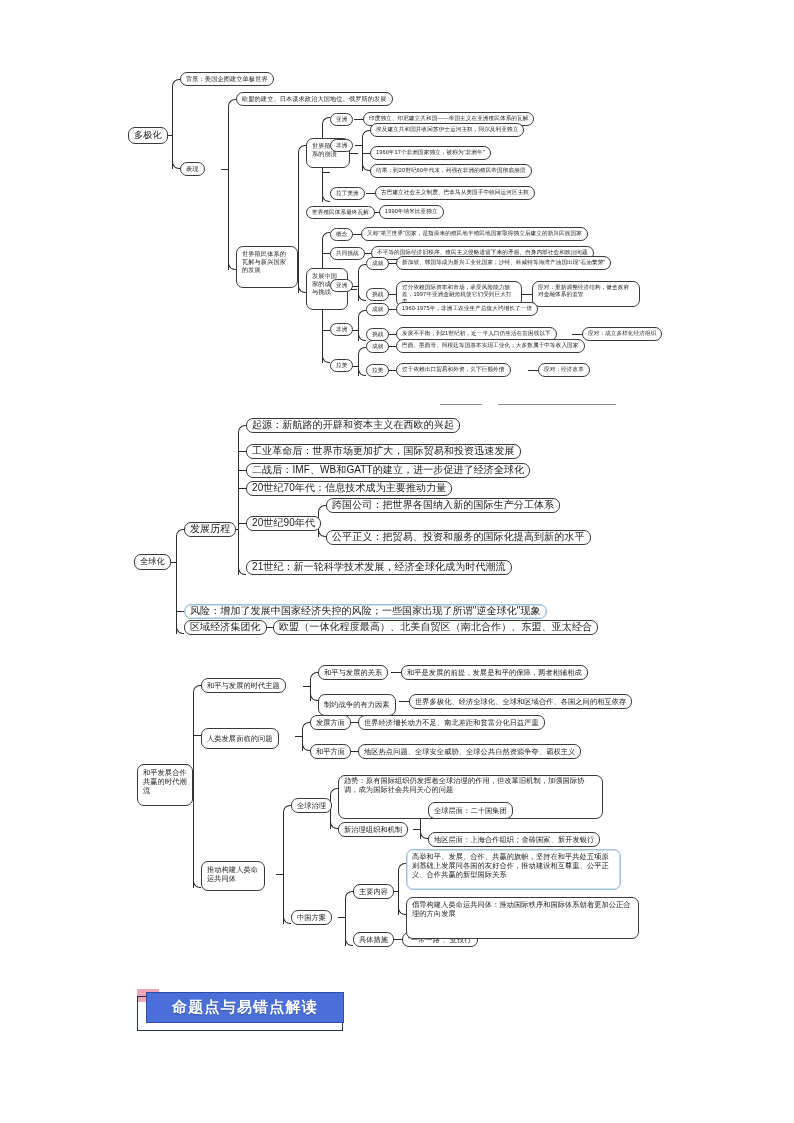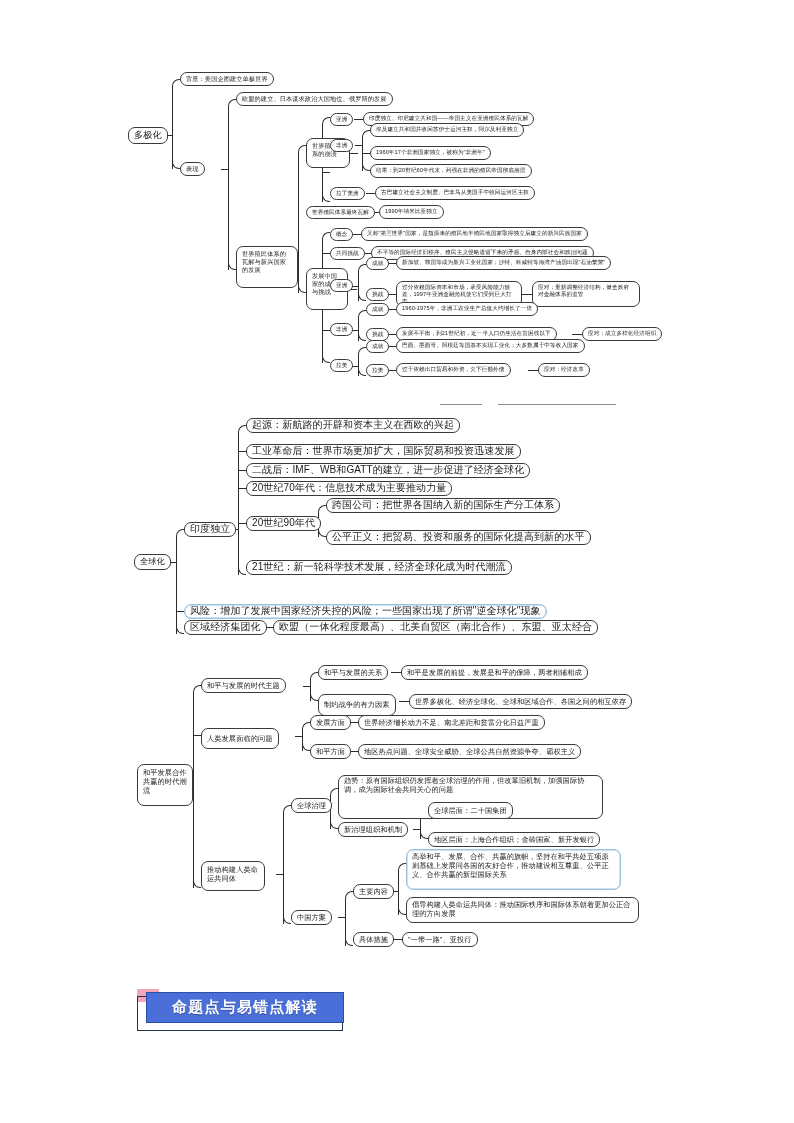--- a/index.html
+++ b/index.html
@@ -210,21 +210,21 @@
   <div class="node f55" style="left:538px; top:363px; height:14px;">应对：经济改革</div>
 
   <div class="node root f8" style="left:134px; top:554px; height:16px;">全球化</div>
 
   <div class="vline" style="left:176px; top:536px; height:98px;"></div>
   <div class="hline" style="left:169px; top:562px; width:8px;"></div>
   <div class="elbow tl" style="left:176px; top:529px; width:8px; height:8px;"></div>
   <div class="elbow bl" style="left:176px; top:626px; width:8px; height:8px;"></div>
   <div class="hline" style="left:176px; top:611px; width:8px;"></div>
 
-  <div class="node f75" style="left:184px; top:522px; height:15px;">印度独立</div>
+  <div class="node f75" style="left:184px; top:522px; height:15px;">发展历程</div>
 
   <div class="node hl f75" style="left:184px; top:604px; height:15px;">风险：增加了发展中国家经济失控的风险；一些国家出现了所谓"逆全球化"现象</div>
 
   <div class="node f75" style="left:184px; top:620px; height:15px;">区域经济集团化</div>
   <div class="hline" style="left:263px; top:627px; width:10px;"></div>
   <div class="node f75" style="left:273px; top:620px; height:15px;">欧盟（一体化程度最高）、北美自贸区（南北合作）、东盟、亚太经合</div>
 
   <div class="vline" style="left:238px; top:432px; height:143px;"></div>
   <div class="hline" style="left:231px; top:529px; width:8px;"></div>
   <div class="elbow tl" style="left:238px; top:425px; width:8px; height:8px;"></div>
@@ -327,21 +327,21 @@
   <div class="node f7" style="left:353px; top:932px; height:15px;">具体措施</div>
   <div class="hline" style="left:392px; top:939px; width:10px;"></div>
   <div class="node f7" style="left:402px; top:932px; height:15px;">"一带一路"、亚投行</div>
 
   <div class="vline" style="left:398px; top:870px; height:45px;"></div>
   <div class="hline" style="left:391px; top:891px; width:8px;"></div>
   <div class="elbow tl" style="left:398px; top:863px; width:8px; height:8px;"></div>
   <div class="elbow bl" style="left:398px; top:907px; width:8px; height:8px;"></div>
 
   <div class="node wrap hl f7" style="left:406px; top:849px; width:215px; height:41px; padding-top:2px;">高举和平、发展、合作、共赢的旗帜，坚持在和平共处五项原则基础上发展同各国的友好合作，推动建设相互尊重、公平正义、合作共赢的新型国际关系</div>
-  <div class="node wrap f7" style="left:406px; top:897px; width:233px; height:26px; padding-top:2px;">倡导构建人类命运共同体：推动国际秩序和国际体系朝着更加公正合理的方向发展</div>
+  <div class="node wrap f7" style="left:406px; top:897px; width:233px; height:42px; padding-top:2px;">倡导构建人类命运共同体：推动国际秩序和国际体系朝着更加公正合理的方向发展</div>
 
   <div class="banner" style="left:0; top:0;">
     <div class="banner-pink" style="left:137px; top:989px; width:22px; height:13px;"></div>
     <div class="banner-frame" style="left:137px; top:996px; width:206px; height:35px;"></div>
     <div class="banner-btn" style="left:146px; top:992px; width:198px; height:31px;">命题点与易错点解读</div>
   </div>
 
 </div>
 
 </body></html>

